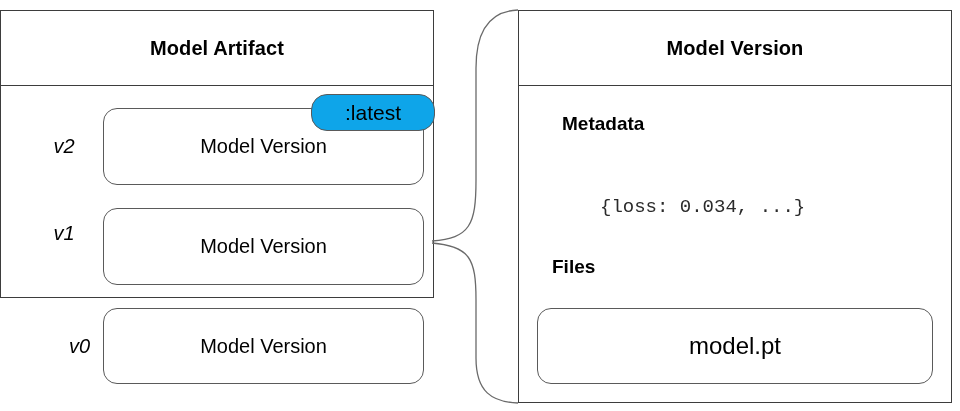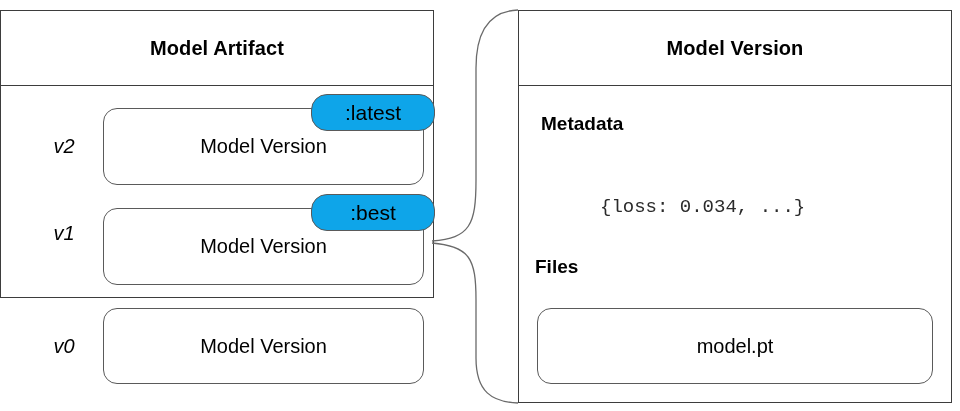--- a/index.html
+++ b/index.html
@@ -87,21 +87,21 @@
   }
   .file-box {
     position: absolute;
     border: 1.1px solid #5a5a5a;
     border-radius: 14px;
     background: #ffffff;
     box-sizing: border-box;
     display: flex;
     align-items: center;
     justify-content: center;
-    font-size: 20px;
+    font-size: 24px;
     color: #000000;
   }
   #connector {
     position: absolute;
     left: 0;
     top: 0;
     width: 960px;
     height: 411px;
     pointer-events: none;
     z-index: 1;
@@ -121,31 +121,30 @@
     <div class="panel-title" style="top:0; height:74px;">Model Artifact</div>
     <div class="panel-divider" style="top:74px;"></div>
   </div>
 
   <div class="version-label" style="left:38px; top:135px; width:52px;">v2</div>
   <div class="mv-box" style="left:103px; top:108px; width:321px; height:77px;">Model Version</div>
   <div class="tag-box" style="left:311px; top:94px; width:124px; height:37px;">:latest</div>
 
   <div class="version-label" style="left:38px; top:222px; width:52px;">v1</div>
   <div class="mv-box" style="left:103px; top:208px; width:321px; height:77px;">Model Version</div>
-  <div class="tag-box" style="left:311px; top:194px; width:124px; height:37px;">:best</div>
 
-  <div class="version-label" style="left:38px; top:335px; width:52px;">v0</div>
+  <div class="version-label" style="left:38px; top:335px; width:52px;text-align:right;">v0</div>
   <div class="mv-box" style="left:103px; top:308px; width:321px; height:76px;">Model Version</div>
 
   <div class="panel" style="left:518px; top:10px; width:434px; height:393px;">
     <div class="panel-title" style="top:0; height:74px;">Model Version</div>
     <div class="panel-divider" style="top:74px;"></div>
   </div>
 
-  <div class="section-heading" style="left:541px; top:113px;">Metadata</div>
+  <div class="section-heading" style="left:562px; top:113px;">Metadata</div>
 
   <div class="mono-text" style="left:600px; top:196px;">{loss: 0.034, ...}</div>
 
-  <div class="section-heading" style="left:535px; top:256px;">Files</div>
+  <div class="section-heading" style="left:552px; top:256px;">Files</div>
 
   <div class="file-box" style="left:537px; top:308px; width:396px; height:76px;">model.pt</div>
 
 </div>
 
 </body></html>

